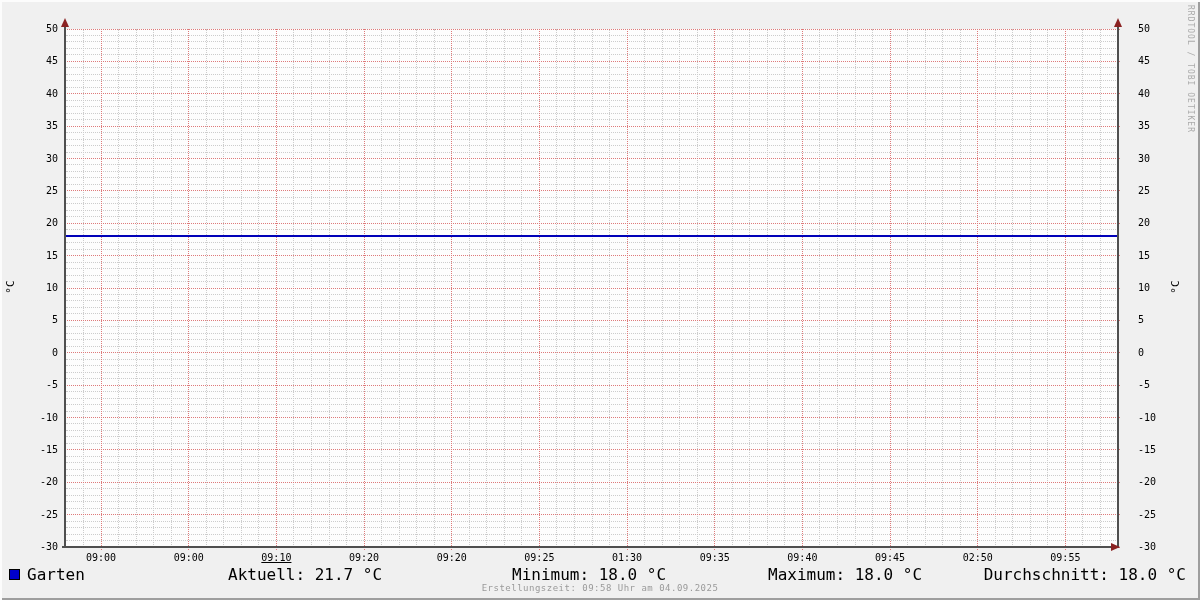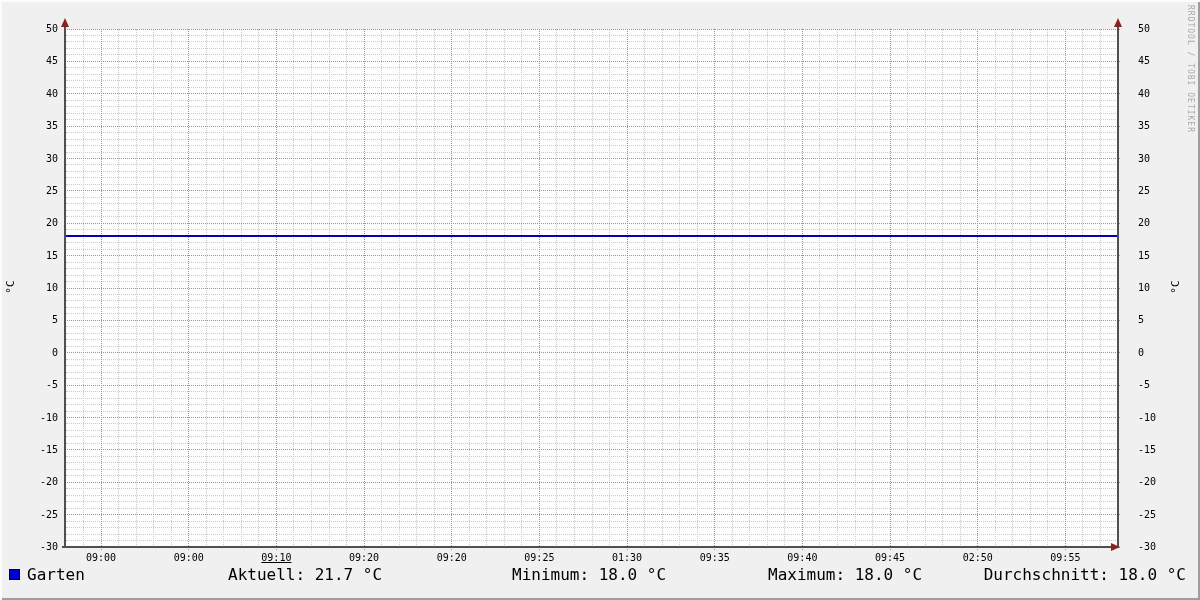--- a/index.html
+++ b/index.html
@@ -82,20 +82,21 @@
 
   <div class="unit-label" style="left: 1px;">°C</div>
   <div class="unit-label" style="left: 1166px;">°C</div>
 
   <div class="legend-swatch" style="background: rgb(0, 0, 204);"></div>
   <span class="footer-text legend-label">Garten</span>
   <span class="footer-text" style="left: 228px;">Aktuell: 21.7 °C</span>
   <span class="footer-text" style="left: 500px; margin-left: 12px;">Minimum: 18.0 °C</span>
   <span class="footer-text" style="left: 768px;">Maximum: 18.0 °C</span>
   <span class="footer-text stat-durchschnitt">Durchschnitt: 18.0 °C</span>
+  <div class="creation-line">Erstellungszeit: 09:58 Uhr am 04.09.2025</div>
 <div class="grid-h" style="left: 64px; width: 1056px; top: 546.5px; border-top-color: rgb(222, 122, 122); z-index: 2;"></div>
     <div class="grid-h" style="left: 66px; width: 1052px; top: 540.025px; border-top-color: rgb(204, 204, 204); z-index: 1;"></div>
     <div class="grid-h" style="left: 66px; width: 1052px; top: 533.55px; border-top-color: rgb(204, 204, 204); z-index: 1;"></div>
     <div class="grid-h" style="left: 66px; width: 1052px; top: 527.075px; border-top-color: rgb(204, 204, 204); z-index: 1;"></div>
     <div class="grid-h" style="left: 66px; width: 1052px; top: 520.6px; border-top-color: rgb(204, 204, 204); z-index: 1;"></div>
     <div class="grid-h" style="left: 64px; width: 1056px; top: 514.125px; border-top-color: rgb(222, 122, 122); z-index: 2;"></div>
     <div class="grid-h" style="left: 66px; width: 1052px; top: 507.65px; border-top-color: rgb(204, 204, 204); z-index: 1;"></div>
     <div class="grid-h" style="left: 66px; width: 1052px; top: 501.175px; border-top-color: rgb(204, 204, 204); z-index: 1;"></div>
     <div class="grid-h" style="left: 66px; width: 1052px; top: 494.7px; border-top-color: rgb(204, 204, 204); z-index: 1;"></div>
     <div class="grid-h" style="left: 66px; width: 1052px; top: 488.225px; border-top-color: rgb(204, 204, 204); z-index: 1;"></div>

